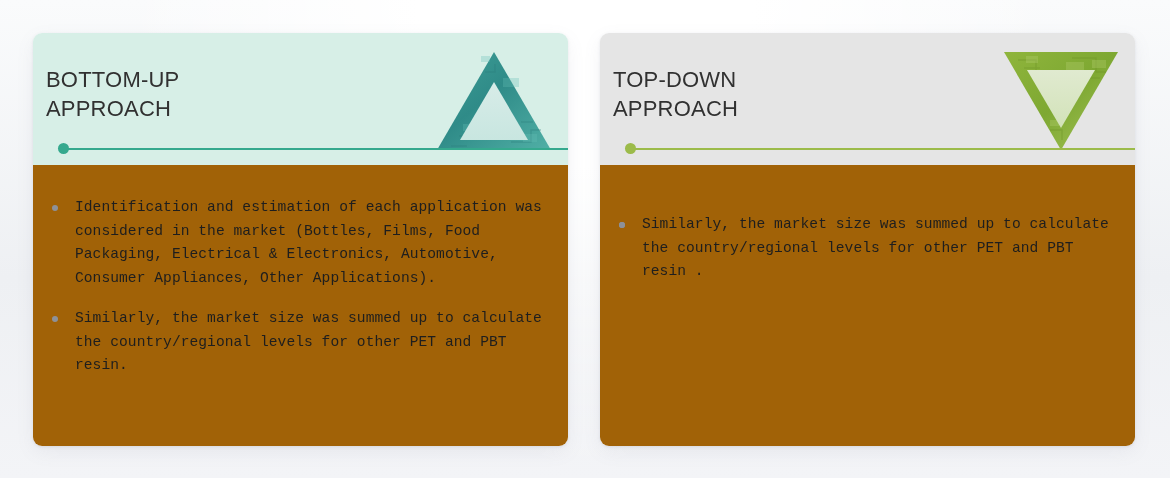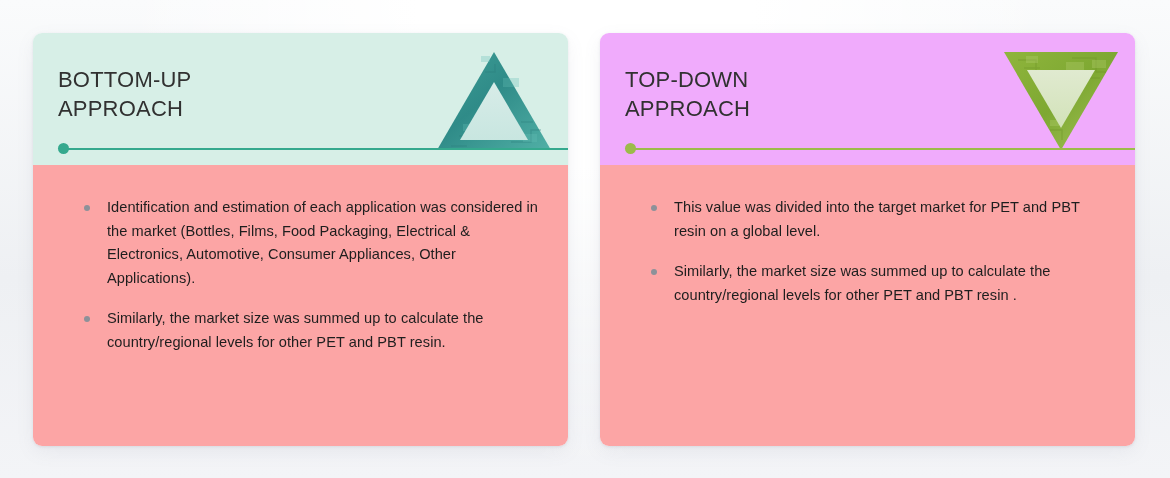--- a/index.html
+++ b/index.html
@@ -59,25 +59,25 @@
   .watermark svg { display: block; width: 100%; height: 100%; }
 
   
   .card-header {
     position: relative;
     height: 132px;
     flex: 0 0 132px;
     overflow: hidden;
   }
   .card.teal  .card-header { background: #d7efe7; }
-  .card.green .card-header { background: #f0abfc; }
+  .card.green .card-header { background: #e5e5e5; }
 
   .header-title {
     position: absolute;
-    left: 25px;
+    left: 13px;
     top: 32px;
     font-size: 22px;
     line-height: 29px;
     letter-spacing: 0.2px;
     color: #313131;
     font-weight: 400;
     white-space: pre-line;
     z-index: 3;
   }
 
@@ -117,23 +117,24 @@
     width: 122px;
     height: 122px;
     z-index: 2;
   }
   .triangle-mark svg { display: block; width: 100%; height: 100%; }
 
   
   .card-body {
     position: relative;
     flex: 1 1 auto;
-    background: #fca5a5;
-    padding: 31px 24px 10px 40px;
+    background: #a16207;
+    padding: 31px 24px 10px 8px;
     z-index: 2;
+    font-family: Liberation Mono, monospace;
   }
 
   ul.bullets {
     list-style: none;
     position: relative;
     z-index: 3;
   }
   ul.bullets li {
     position: relative;
     padding-left: 34px;
@@ -290,21 +291,20 @@
       <div class="header-rule">
         <span class="line"></span>
         <span class="dot"></span>
       </div>
     </header>
 
     <div class="card-body">
       <ul class="bullets">
         <li>
           <span class="marker"></span>
-          <span>This value was divided into the target market for PET and PBT resin on a global level.</span>
         </li>
         <li>
           <span class="marker"></span>
           <span>Similarly, the market size was summed up to calculate the country/regional levels for other PET and PBT resin .</span>
         </li>
       </ul>
     </div>
   </section>
 
 </div>

